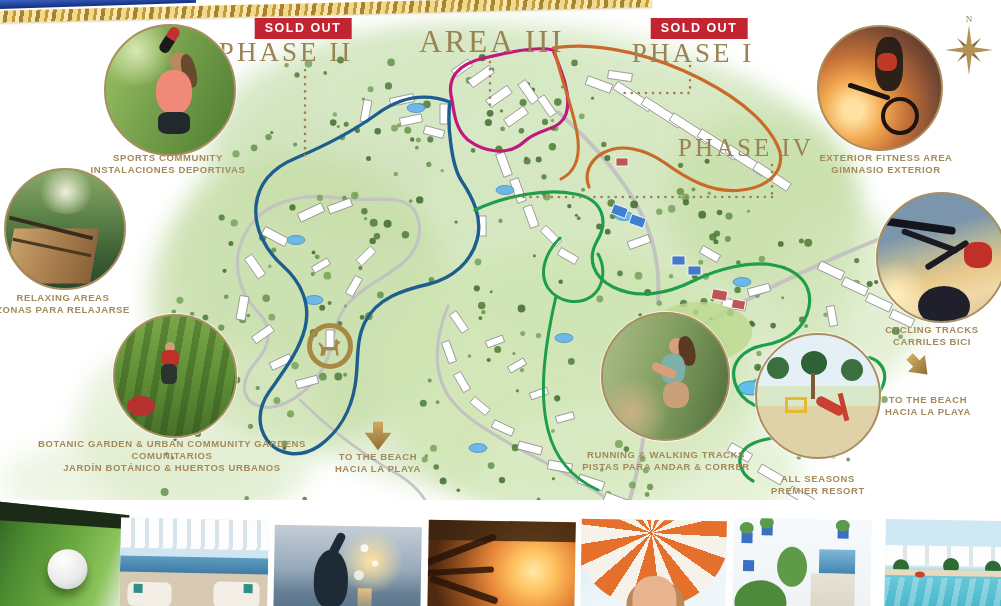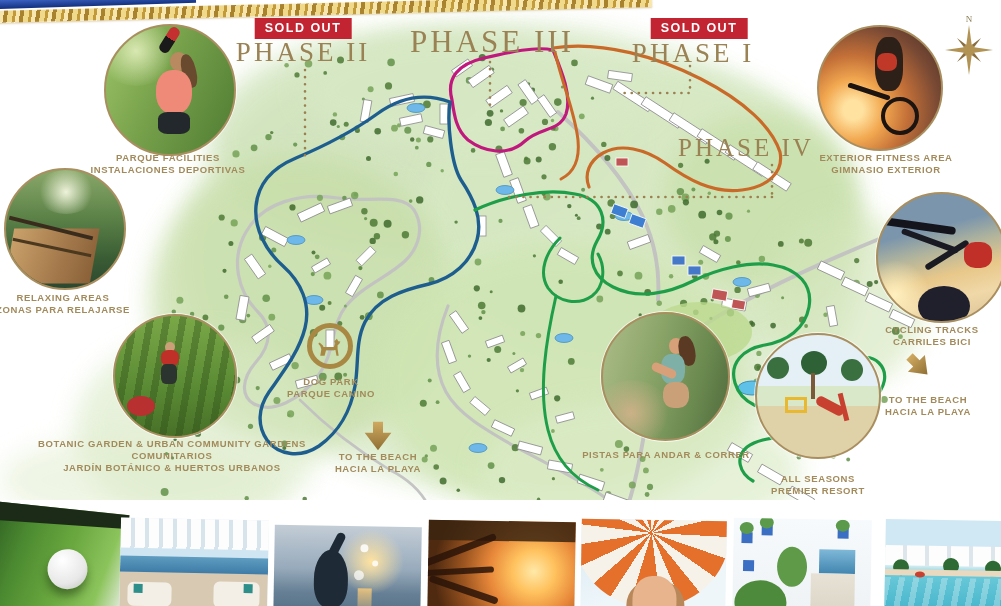--- a/index.html
+++ b/index.html
@@ -488,42 +488,42 @@
     <g fill="none" stroke="#9c8050" stroke-width="2.6" stroke-linecap="round" stroke-dasharray="0.1 7">
       <path d="M305,70 L305,158"></path>
       <path d="M490,62 L490,110"></path>
       <path d="M690,66 L690,93 L620,93"></path>
       <path d="M772,165 L772,197"></path>
       <path d="M772,197 L505,197"></path>
     </g>
   </svg>
 
   <div class="soldout" style="left:303px;top:18px;">SOLD OUT</div>
-  <div class="phase" style="left:303px;top:37px;font-size:27px;">PHASE II</div>
-
-  <div class="phase" style="left:492px;top:24px;font-size:31px;">PHASE III</div>
+  <div class="phase" style="left:286px;top:37px;font-size:27px;">PHASE II</div>
+
+  <div class="phase" style="left:492px;top:24px;font-size:31px;">AREA III</div>
 
   <div class="soldout" style="left:699px;top:18px;">SOLD OUT</div>
   <div class="phase" style="left:693px;top:38px;font-size:27px;text-align:center;">PHASE I</div>
 
   <div class="phase" style="left:746px;top:134px;font-size:25px;">PHASE IV</div>
 
   <div class="pcircle" style="left:104px;top:24px;width:128px;height:128px;
        background:linear-gradient(115deg,#9cc468,#76a04a 45%,#4f7c33);">
     <div style="left:-10px;top:-10px;width:80px;height:70px;border-radius:50%;
          background:radial-gradient(circle,#d9e8b2,rgba(217,232,178,0) 70%);"></div>
     <div style="left:58px;top:0;width:11px;height:28px;border-radius:5px;
          background:linear-gradient(#c43030 0 45%,#1a1a1a 45%);transform:rotate(32deg);"></div>
     <div style="left:64px;top:26px;width:17px;height:19px;border-radius:50%;background:#b98a60;"></div>
     <div style="left:76px;top:28px;width:14px;height:34px;border-radius:45%;background:#6a4a2e;transform:rotate(-14deg);"></div>
     <div style="left:50px;top:44px;width:36px;height:44px;border-radius:45%;background:#f08a78;"></div>
     <div style="left:52px;top:86px;width:32px;height:22px;border-radius:30%;background:#23282c;"></div>
   </div>
   <div class="caption" style="left:168px;top:152px;">
-    <div>PARQUE FACILITIES</div>
+    <div>SPORTS COMMUNITY</div>
     <div>INSTALACIONES DEPORTIVAS</div>
   </div>
 
   <div class="pcircle" style="left:4px;top:168px;width:118px;height:118px;
        background:linear-gradient(#8aa86a,#5c8248 40%,#3a5c34 75%,#2c4830);">
     <div style="left:30px;top:0;width:60px;height:44px;border-radius:50%;
          background:radial-gradient(circle,#eef2da,rgba(238,242,218,0) 70%);"></div>
     <div style="left:4px;top:58px;width:84px;height:56px;background:linear-gradient(100deg,#caa06a,#8a6038);
          transform:rotate(10deg) skewY(-10deg);"></div>
     <div style="left:2px;top:56px;width:86px;height:4px;background:#3a2c1c;transform:rotate(14deg);"></div>
@@ -546,24 +546,20 @@
   <div class="caption" style="left:172px;top:438px;">
     <div>BOTANIC GARDEN &amp; URBAN COMMUNITY GARDENS</div>
     <div>COMUNITARIOS</div>
     <div>JARDÍN BOTÁNICO &amp; HUERTOS URBANOS</div>
   </div>
 
   <div class="dogring">
     <svg width="26" height="22" viewBox="0 0 24 20">
       <path fill="#a98843" d="M3,19 L4,13 L3,10 L1.2,8 L2.4,6.8 L5.4,9.6 L6,11 L15.6,11 L16.8,7.6 L16,5.6 L18.4,3.2 L19.6,5.6 L21.6,5.8 L20.6,8 L19,9.2 L19,12.6 L20,19 L18,19 L17,13.6 L8.4,13.6 L7,19 Z"></path>
     </svg>
-  </div>
-  <div class="caption" style="left:331px;top:376px;">
-    <div>DOG PARK</div>
-    <div>PARQUE CANINO</div>
   </div>
 
   <svg class="abs" style="left:363px;top:421px;" width="30" height="30" viewBox="0 0 36 34">
     <path d="M12,0 h12 v13 h10 L18,34 L2,13 h10 Z" fill="url(#goldArrow2)"></path>
     <defs>
         <linearGradient id="goldArrow2" x1="0" y1="0" x2="0" y2="1">
       <stop offset="0" stop-color="#cfa95f"></stop>
           <stop offset="1" stop-color="#8f6f35"></stop>
         </linearGradient>
       </defs>
@@ -577,20 +573,21 @@
        background:linear-gradient(105deg,#aebd8a,#8aa468 40%,#6b8a50 72%,#4f6a3c);">
     <div style="left:-12px;top:66px;width:80px;height:66px;border-radius:50%;
          background:radial-gradient(circle,#cbb187,rgba(203,177,135,0) 72%);"></div>
     <div style="left:66px;top:24px;width:14px;height:16px;border-radius:50%;background:#d8a078;"></div>
     <div style="left:76px;top:22px;width:16px;height:30px;border-radius:45%;background:#5a3a22;transform:rotate(-12deg);"></div>
     <div style="left:58px;top:40px;width:24px;height:30px;border-radius:40%;background:#7fb0a8;"></div>
     <div style="left:48px;top:52px;width:26px;height:9px;border-radius:5px;background:#d8a078;transform:rotate(24deg);"></div>
     <div style="left:60px;top:68px;width:26px;height:26px;border-radius:40%;background:#c9a078;"></div>
   </div>
   <div class="caption" style="left:666px;top:449px;">
+    <div>RUNNING &amp; WALKING TRACKS</div>
     <div>PISTAS PARA ANDAR &amp; CORRER</div>
   </div>
 
   <div class="pcircle" style="left:755px;top:333px;width:122px;height:122px;
        background:linear-gradient(#e4f0f6 0 42%,#d8e8c8 42% 58%,#e0d2a8 58% 100%);">
     <div style="left:10px;top:22px;width:22px;height:22px;border-radius:50%;background:#3a7040;"></div>
     <div style="left:44px;top:16px;width:26px;height:24px;border-radius:50%;background:#2e6236;"></div>
     <div style="left:84px;top:24px;width:22px;height:22px;border-radius:50%;background:#3a7040;"></div>
     <div style="left:54px;top:38px;width:4px;height:26px;background:#7a5a38;"></div>
     <div style="left:28px;top:62px;width:22px;height:16px;border:3px solid #e8b830;box-sizing:border-box;"></div>

